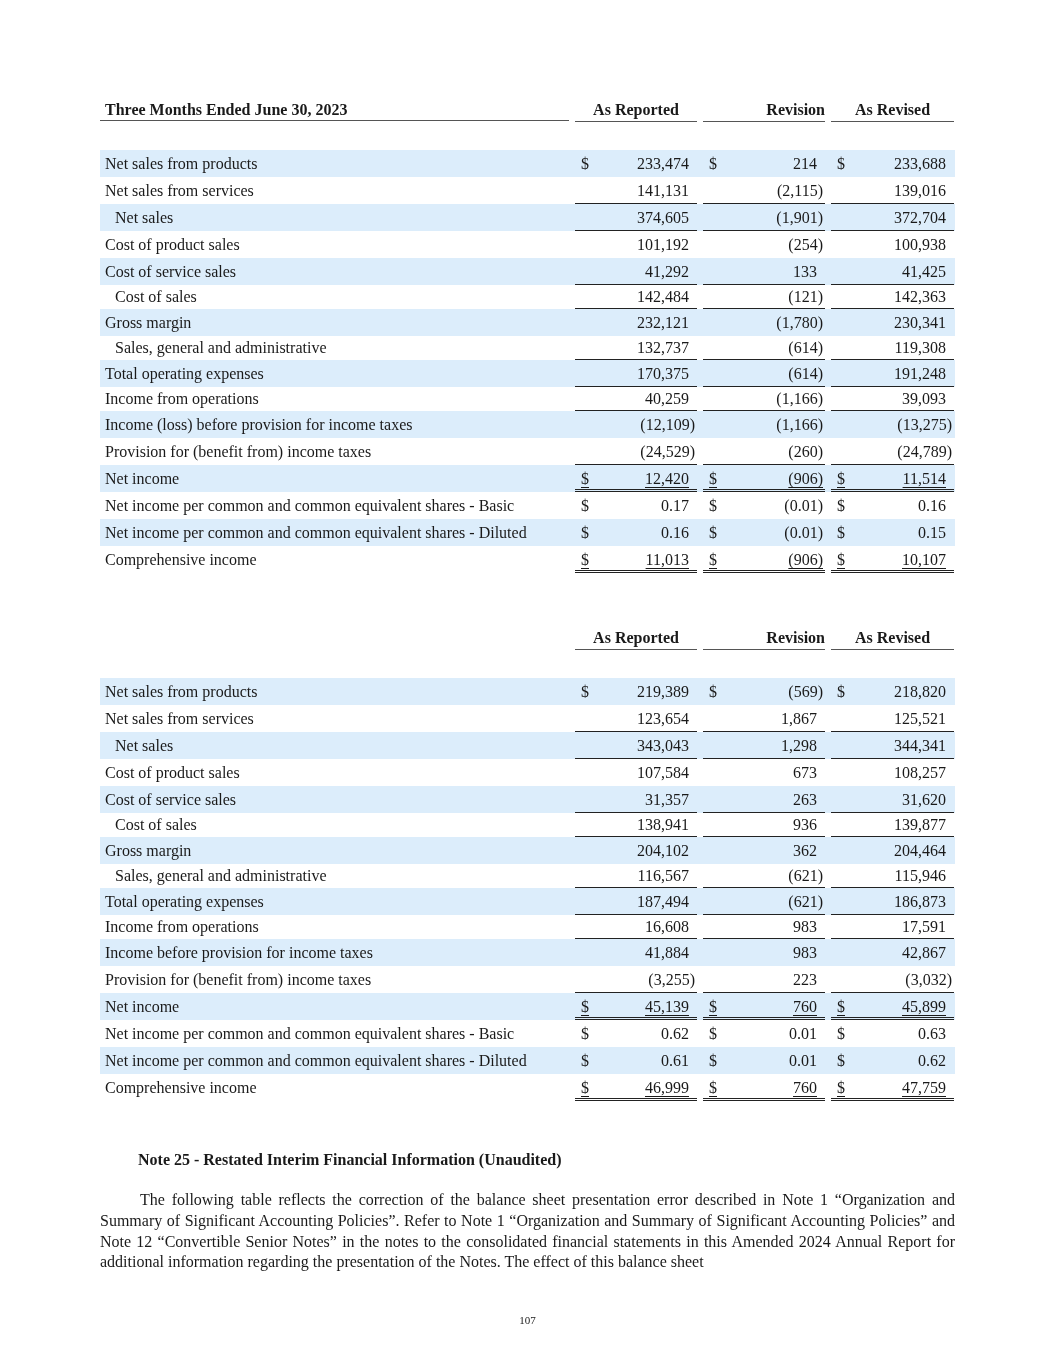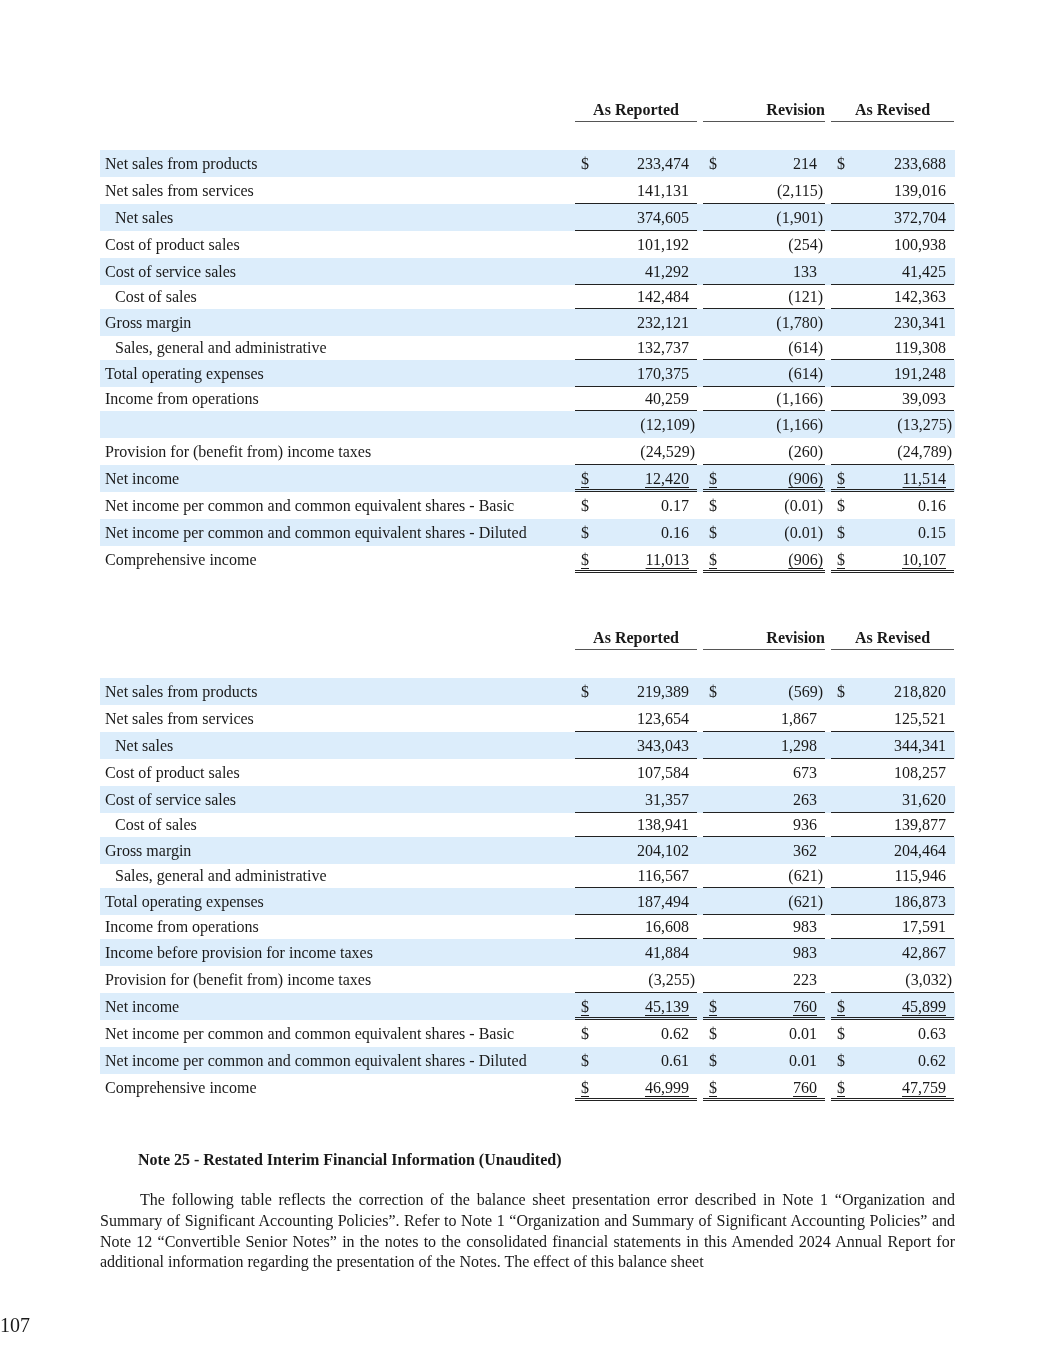--- a/index.html
+++ b/index.html
@@ -39,29 +39,30 @@
   .dbl .num { border-bottom: 3px double #222; }
   .ul .num .dollar, .ul .num .val { text-decoration: underline; text-decoration-thickness: 1px; text-underline-offset: 3px; }
   .note-title {
     position: absolute; left: 100px; top: 1151px; font-weight: bold; font-size: 16px; margin-left: 38px;
   }
   .note-body {
     position: absolute; left: 100px; top: 1190px; width: 855px; font-size: 16px;
     line-height: 20.8px; text-align: justify; text-indent: 40px;
   }
   .page-number {
-    position: absolute; left: 0; width: 1055px; top: 1314px; font-size: 20px;
+    position: absolute; left: 0; width: 1055px; top: 1314px; text-align: center; font-size: 11px;
   }
 </style>
 </head>
 <body>
 
 <div id="tables-root">
     <div class="table-block t1">
       <div class="hdr">
+        <div class="cell c-label">Three Months Ended June 30, 2023</div>
         <div class="cell c-rep">As Reported</div>
         <div class="cell c-rev">Revision</div>
         <div class="cell c-revd">As Revised</div>
       </div>
       <div class="spacer"></div>
       <div class="row alt">
         <span class="label">Net sales from products</span>
         <div class="num rep">
           <span class="dollar">$</span>
           <span class="val nop">233,474</span>
@@ -177,20 +178,21 @@
           <span class="val nop">40,259</span>
         </div>
         <div class="num rev">
           <span class="val">(1,166)</span>
         </div>
         <div class="num revd">
           <span class="val nop">39,093</span>
         </div>
       </div>
       <div class="row alt">
+        <span class="label">Income (loss) before provision for income taxes</span>
         <div class="num rep">
           <span class="val">(12,109)</span>
         </div>
         <div class="num rev">
           <span class="val">(1,166)</span>
         </div>
         <div class="num revd">
           <span class="val">(13,275)</span>
         </div>
       </div>

